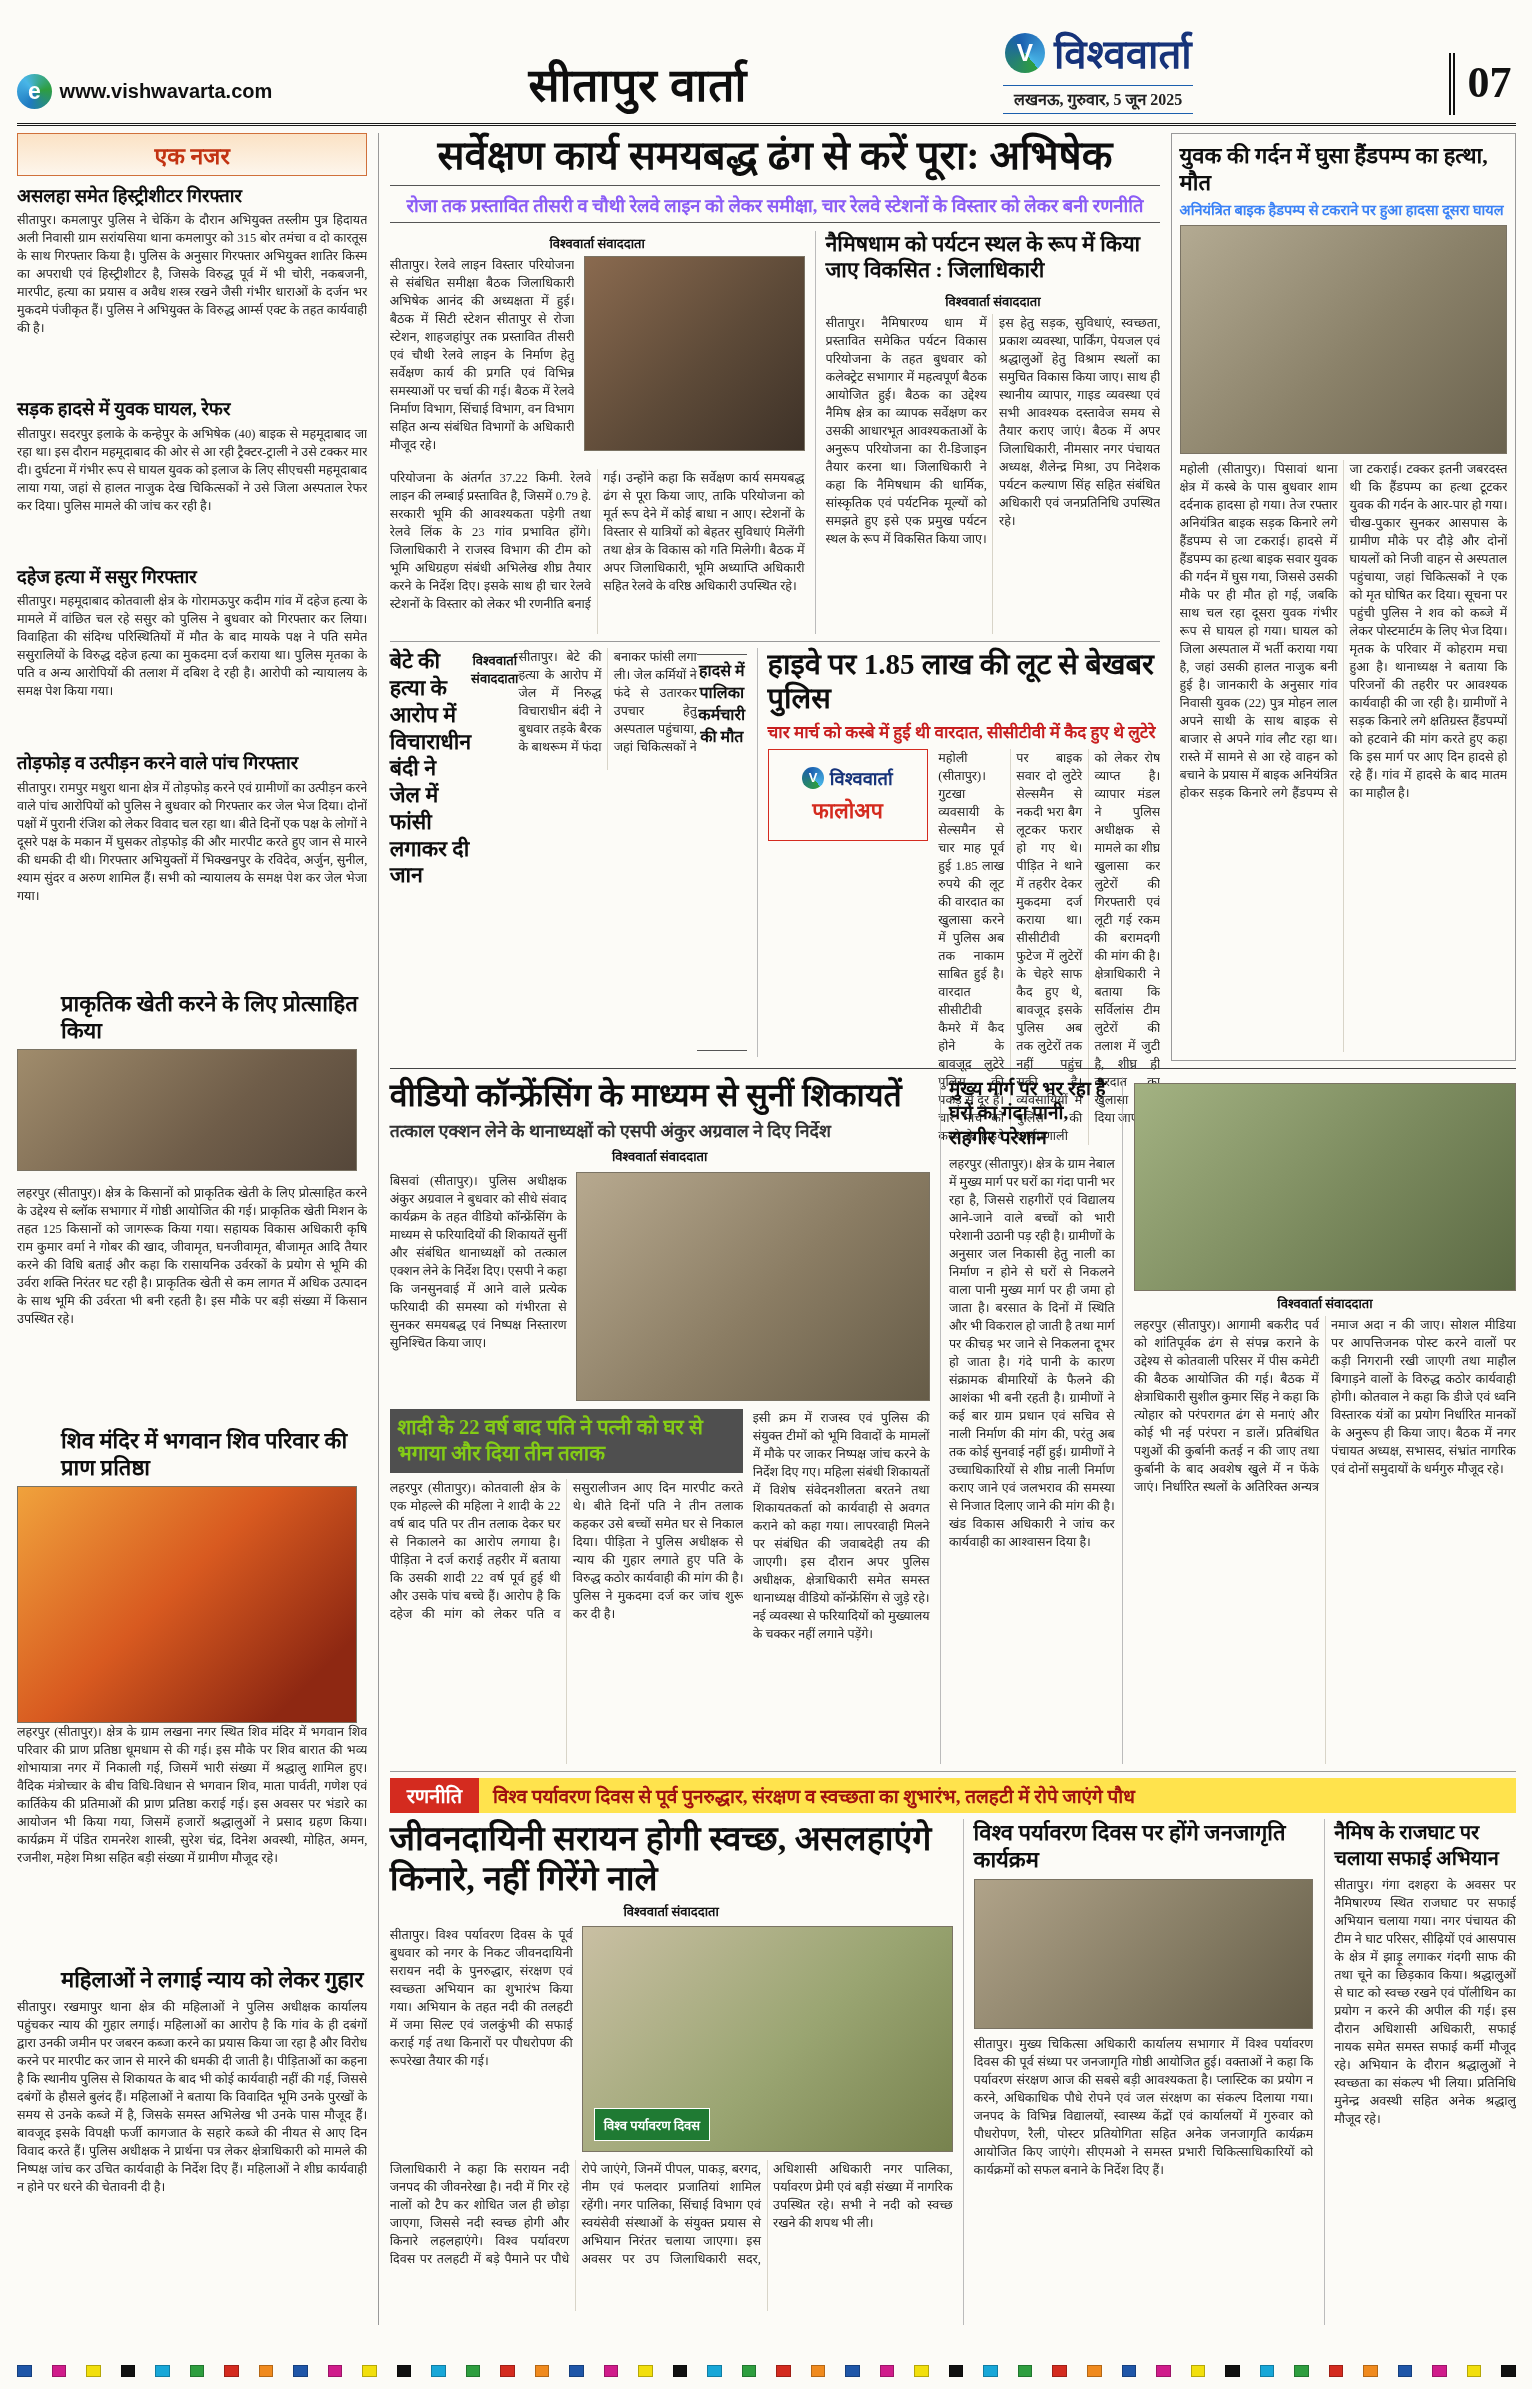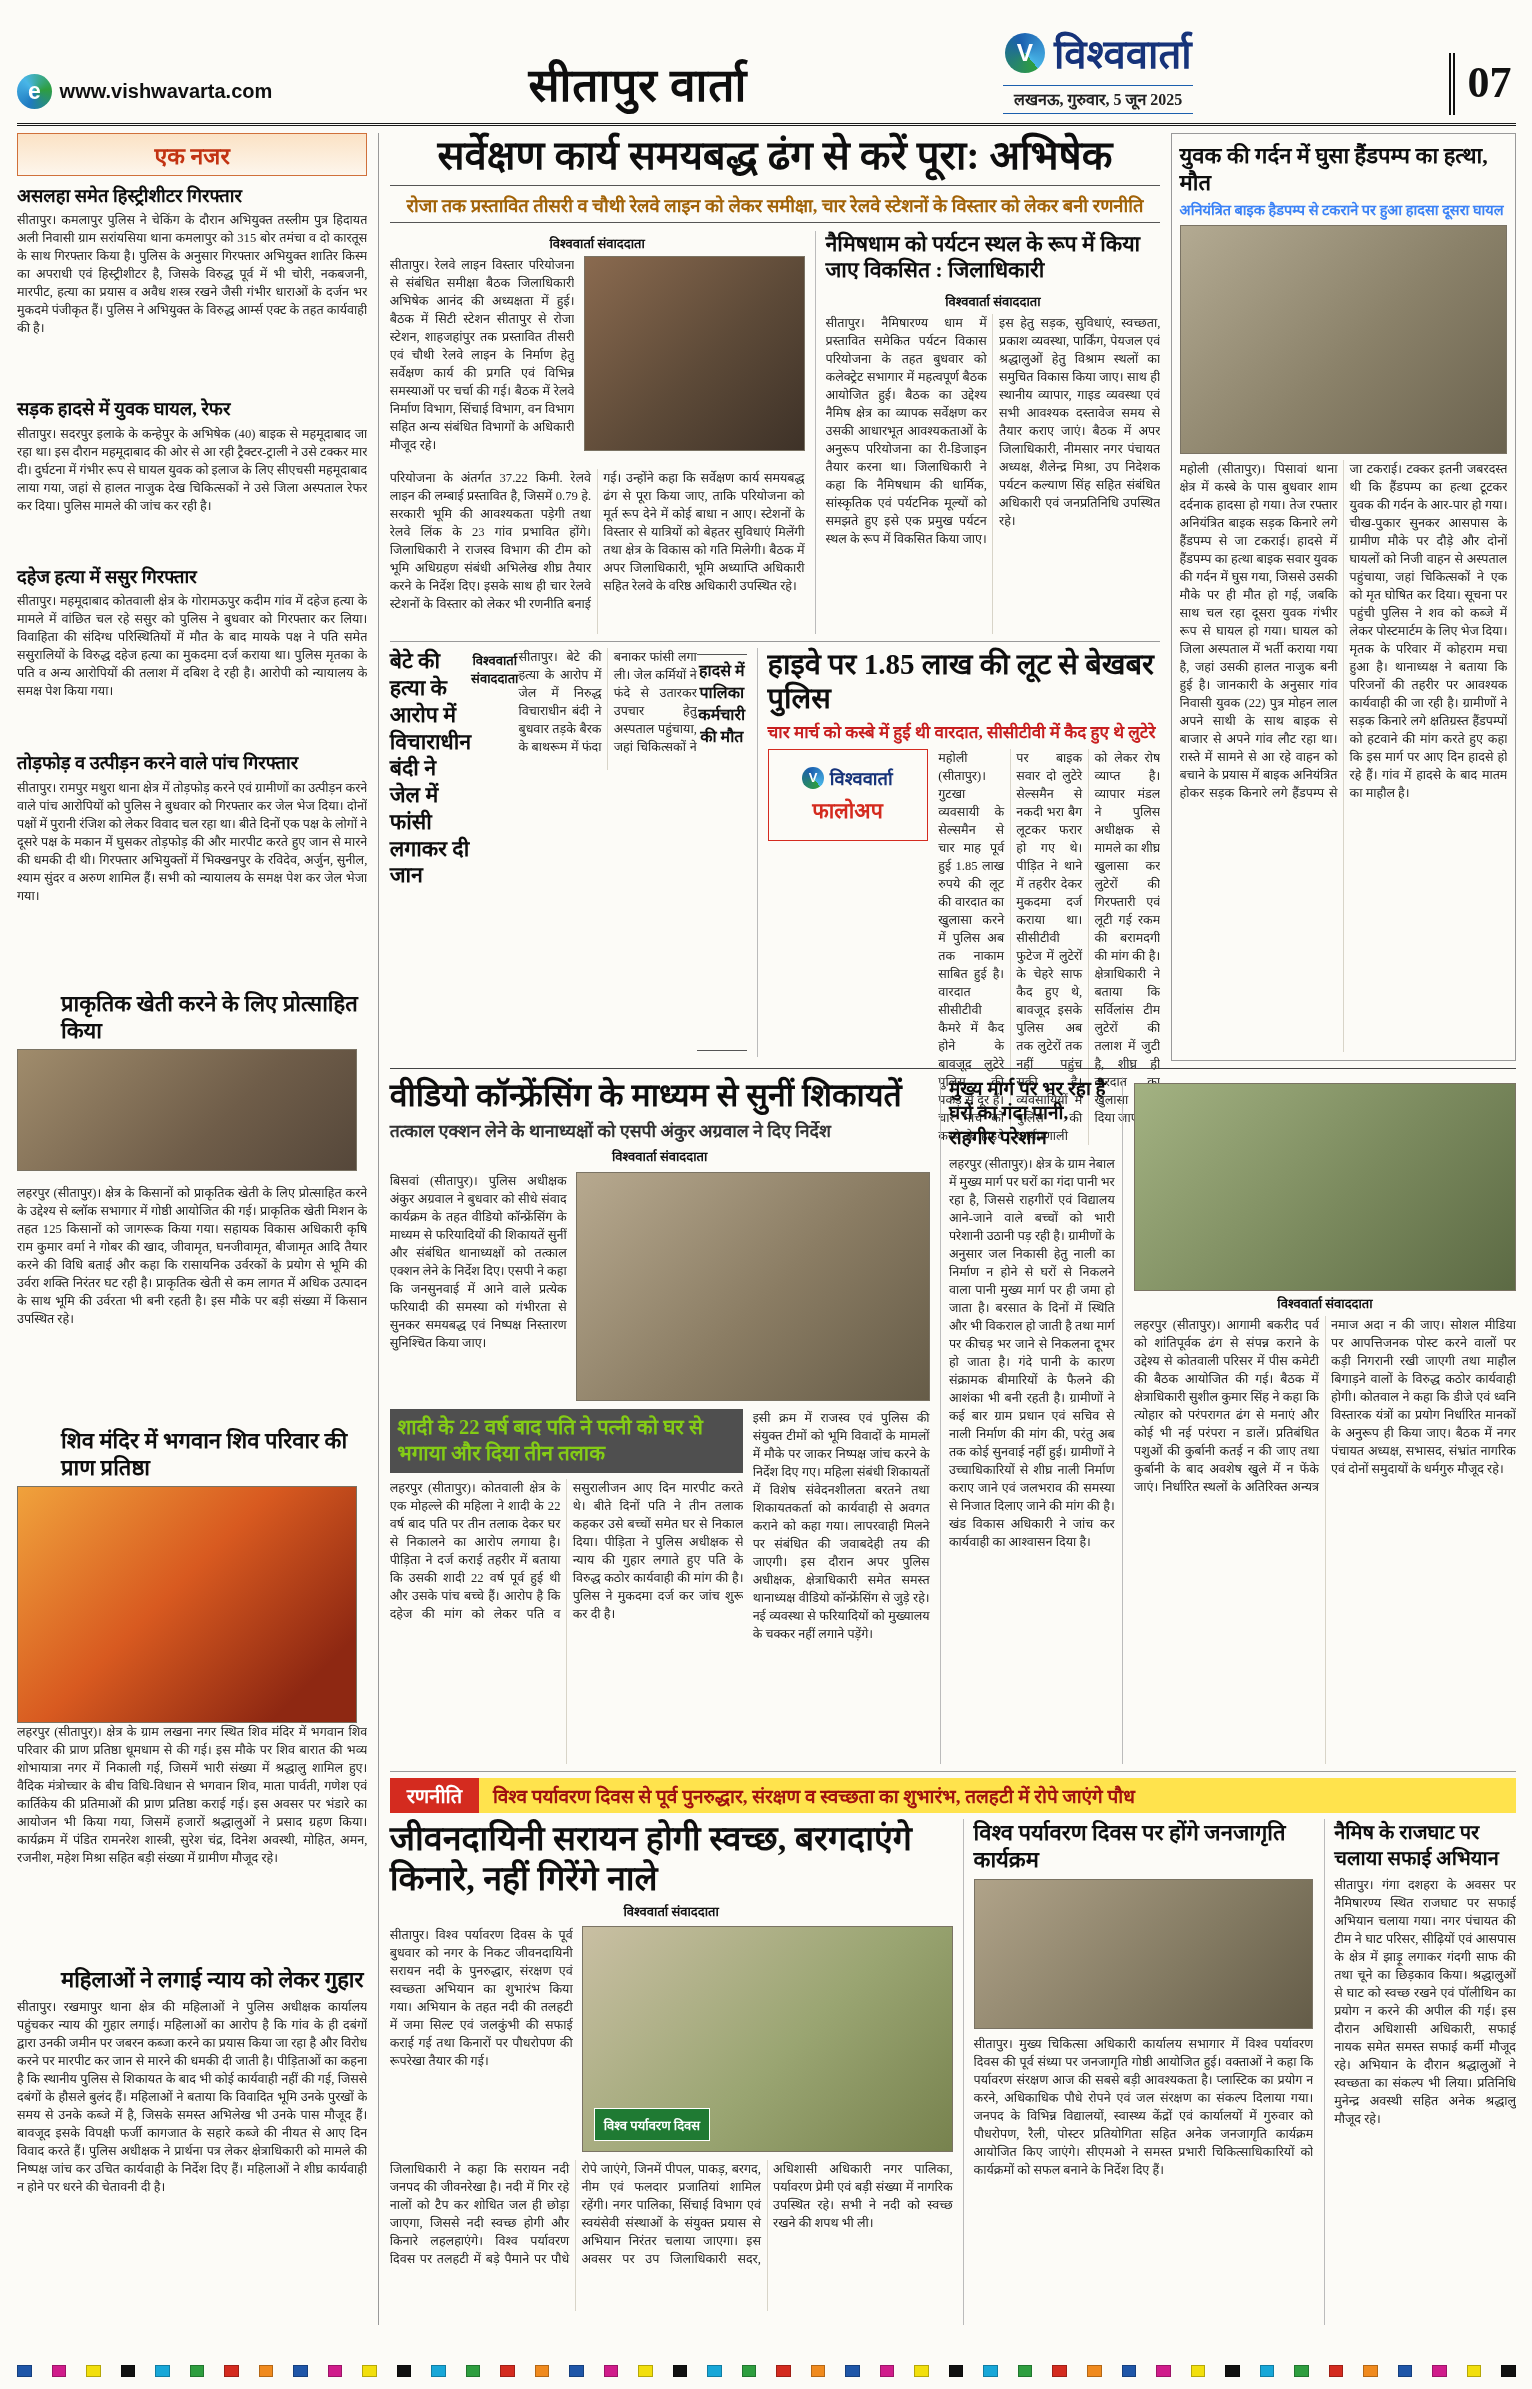--- a/index.html
+++ b/index.html
@@ -42,21 +42,21 @@
   .left-head{font-size:22px;line-height:1.25;margin-bottom:4.6px;margin-left:44px;}
   .photo-farming{width:340px;height:122px;background:linear-gradient(135deg,#a08c6c,#6f5d49 60%,#55473a);}
   .photo-temple{width:340px;height:237px;background:linear-gradient(135deg,#f0a23c,#d85a20 45%,#8e2812 85%);}
   .b1{height:177px;} .b2{height:131px;} .b3{height:150px;} .b4{height:197px;}
   .farm-body{height:229px;margin-top:13px;} .temple-body{height:229px;} .justice-body{height:328px;}
 
   
   .band1{display:flex;gap:10.7px;height:928px;}
   .center-stack{flex:1;display:flex;flex-direction:column;min-width:0;}
   .lead-head{font-size:40px;text-align:center;line-height:1.15;}
-  .deck{border-top:0.8px solid #555;border-bottom:0.8px solid #555;color:#a16207;font-weight:bold;font-size:18.3px;text-align:center;padding:5.3px 3.1px;margin:6.1px 0 7.6px;}
+  .deck{border-top:0.8px solid #555;border-bottom:0.8px solid #555;color:#8b5cf6;font-weight:bold;font-size:18.3px;text-align:center;padding:5.3px 3.1px;margin:6.1px 0 7.6px;}
   .band1a{display:flex;gap:10.7px;height:403px;}
   .lead-story{flex:1.08;display:flex;flex-direction:column;min-width:0;}
   .lead-top{display:flex;gap:9.2px;height:197px;}
   .photo-meeting{width:221px;height:195px;background:linear-gradient(135deg,#8a6a4f,#5d4a38 55%,#3e3228);}
   .lead-b2{height:172px;margin-top:16px;}
   .naimish{width:345px;border-left:0.8px solid #bbb;padding-left:9.2px;display:flex;flex-direction:column;}
   .naimish h3{font-size:21.4px;line-height:1.25;margin-bottom:4.6px;}
   .naimish .body-text{flex:1;}
   .band1b{display:flex;gap:10.7px;height:416px;border-top:0.8px solid #999;margin-top:7.6px;padding-top:6.1px;}
   .jail{width:357px;display:flex;flex-direction:row;}
@@ -278,21 +278,21 @@
       </section>
 
       <section class="band3">
         <div class="strategy-strip">
           <span class="strategy-tag">रणनीति</span>
           <span class="strategy-text">विश्व पर्यावरण दिवस से पूर्व पुनरुद्धार, संरक्षण व स्वच्छता का शुभारंभ, तलहटी में रोपे जाएंगे पौध</span>
         </div>
 
         <div class="band3-row">
           <article class="river">
-            <h2>जीवनदायिनी सरायन होगी स्वच्छ, बरगदाएंगे किनारे, नहीं गिरेंगे नाले</h2>
+            <h2>जीवनदायिनी सरायन होगी स्वच्छ, असलहाएंगे किनारे, नहीं गिरेंगे नाले</h2>
             <div class="byline">विश्ववार्ता संवाददाता</div>
             <div class="river-top">
               <p class="body-text">सीतापुर। विश्व पर्यावरण दिवस के पूर्व बुधवार को नगर के निकट जीवनदायिनी सरायन नदी के पुनरुद्धार, संरक्षण एवं स्वच्छता अभियान का शुभारंभ किया गया। अभियान के तहत नदी की तलहटी में जमा सिल्ट एवं जलकुंभी की सफाई कराई गई तथा किनारों पर पौधरोपण की रूपरेखा तैयार की गई।</p>
               <div class="photo photo-river">
                 <div class="poster">विश्व पर्यावरण दिवस</div>
               </div>
             </div>
             <p class="body-text cols-3 river-b2">जिलाधिकारी ने कहा कि सरायन नदी जनपद की जीवनरेखा है। नदी में गिर रहे नालों को टैप कर शोधित जल ही छोड़ा जाएगा, जिससे नदी स्वच्छ होगी और किनारे लहलहाएंगे। विश्व पर्यावरण दिवस पर तलहटी में बड़े पैमाने पर पौधे रोपे जाएंगे, जिनमें पीपल, पाकड़, बरगद, नीम एवं फलदार प्रजातियां शामिल रहेंगी। नगर पालिका, सिंचाई विभाग एवं स्वयंसेवी संस्थाओं के संयुक्त प्रयास से अभियान निरंतर चलाया जाएगा। इस अवसर पर उप जिलाधिकारी सदर, अधिशासी अधिकारी नगर पालिका, पर्यावरण प्रेमी एवं बड़ी संख्या में नागरिक उपस्थित रहे। सभी ने नदी को स्वच्छ रखने की शपथ भी ली।</p>
           </article>
 

